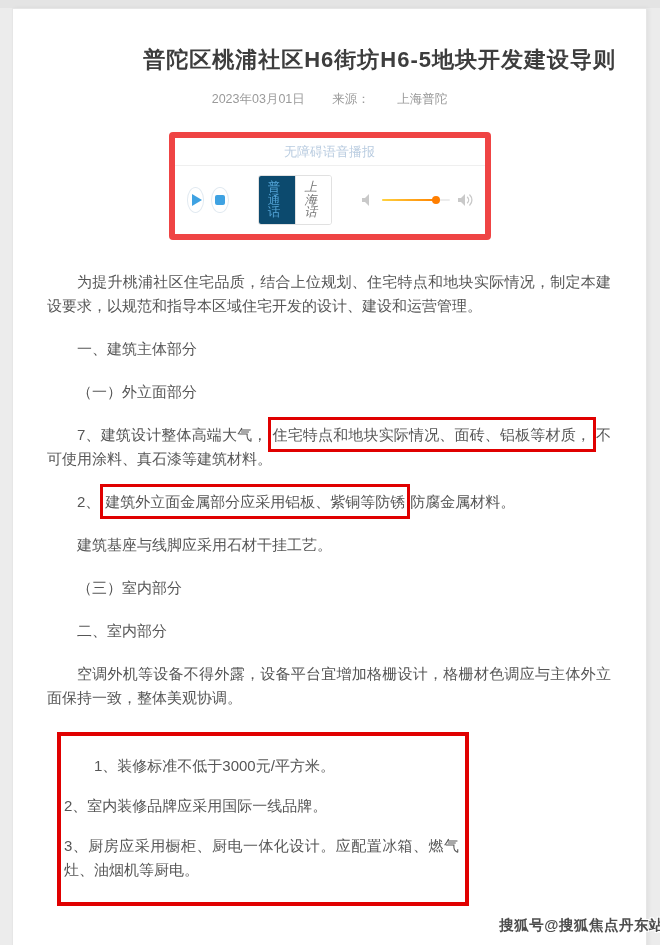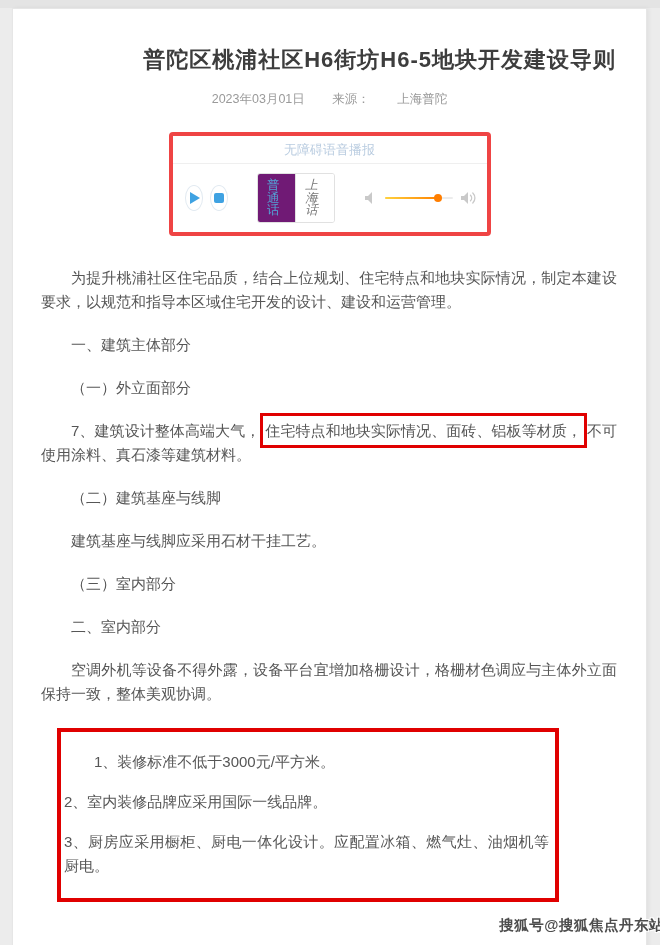--- a/index.html
+++ b/index.html
@@ -24,21 +24,21 @@
     color: #3d3d3d; letter-spacing: 1px;
   }
   .meta-line {
     margin-top: 16px; text-align: center;
     font-size: 12.5px; color: #9a9a9a;
   }
   .meta-line span { margin: 0 12px; }
   
   .player {
     width: 322px; margin: 24px auto 16px;
-    border: 4px solid #ef4444; border-radius: 4px;
+    border: 6px solid #ef4444; border-radius: 4px;
     background: #fff;
   }
   .player-header {
     text-align: center; padding: 5px 0 4px;
     font-size: 13px; color: #b9cce0;
     border-bottom: 1px solid #efefef;
   }
   .player-controls {
     display: flex; align-items: center;
     padding: 9px 10px 9px 12px;
@@ -54,21 +54,21 @@
     border-top: 6px solid transparent; border-bottom: 6px solid transparent;
     border-left: 10px solid #3fa2e2;
   }
   .sq { width: 10px; height: 10px; background: #3fa2e2; border-radius: 2px; }
   .lang-pill {
     display: flex; margin-left: 22px;
     border: 1px solid #e1e1e1; border-radius: 3px; overflow: hidden;
     font-size: 12.5px; line-height: 1;
   }
   .lang-opt { padding: 5px 9px; cursor: pointer; }
-  .lang-opt.active { color: #53a3d6; background: #701a75; }
+  .lang-opt.active { color: #53a3d6; background: #0c4a6e; }
   .lang-opt.idle { color: #777; background: #fff; border-left: 1px solid #e1e1e1; font-style: italic; }
   .vol-wrap { display: flex; align-items: center; margin-left: 30px; }
   .vol-icon { color: #c9c9c9; display: flex; }
   .vol-track {
     position: relative; width: 68px; height: 2px;
     background: #ececec; border-radius: 2px; margin: 0 8px;
     cursor: pointer;
   }
   .vol-fill {
     position: absolute; left: 0; top: 0; height: 2px;
@@ -79,30 +79,30 @@
     position: absolute; top: -3px; width: 8px; height: 8px;
     border-radius: 50%; background: #ff7e00;
     transform: translateX(-4px);
   }
   
   .article {
     margin: 30px 25px 0 24px;
     font-size: 15px; color: #565656;
     line-height: 24px; text-align: justify;
   }
-  .para { margin: 19px 4px; }
+  .para { margin: 19px 10px; }
   .para.indent { text-indent: 2em; }
   .hl-inline {
     border: 3px solid #e00000;
     padding: 6px 2px;
   }
   .red-box {
     border: 4px solid #e00000;
     margin: 22px 0 22px 20px;
-    width: 502px;
+    width: 412px;
     padding: 2px 6px 4px 3px;
   }
   .red-box .para { margin: 16px 0; }
   
   .watermark {
     position: absolute; right: -4px; bottom: 10px;
     font-size: 14.5px; font-weight: bold; color: #4d4d4d;
     letter-spacing: 0.5px;
     text-shadow: 1px 1px 0 #fff, -1px -1px 0 #fff, 1px -1px 0 #fff, -1px 1px 0 #fff;
     white-space: nowrap;
@@ -154,21 +154,21 @@
         </span>
       </div>
     </div>
   </div>
 
   <div class="article">
       <p class="para indent"><span>为提升桃浦社区住宅品质，结合上位规划、住宅特点和地块实际情况，制定本建设要求，以规范和指导本区域住宅开发的设计、建设和运营管理。</span></p>
       <p class="para indent"><span>一、建筑主体部分</span></p>
       <p class="para indent"><span>（一）外立面部分</span></p>
       <p class="para indent"><span>7、建筑设计整体高端大气，</span><span class="hl-inline">住宅特点和地块实际情况、面砖、铝板等材质，</span><span>不可使用涂料、真石漆等建筑材料。</span></p>
-      <p class="para indent"><span>（二）建筑基座与线脚</span></p>
+      <p class="para indent"><span>2、</span><span class="hl-inline">建筑外立面金属部分应采用铝板、紫铜等防锈</span><span>防腐金属材料。</span></p>
       <p class="para indent"><span>建筑基座与线脚应采用石材干挂工艺。</span></p>
       <p class="para indent"><span>（三）室内部分</span></p>
       <p class="para indent"><span>二、室内部分</span></p>
       <p class="para indent"><span>空调外机等设备不得外露，设备平台宜增加格栅设计，格栅材色调应与主体外立面保持一致，整体美观协调。</span></p>
       <div class="red-box">
         <p class="para indent">1、装修标准不低于3000元/平方米。</p>
         <p class="para">2、室内装修品牌应采用国际一线品牌。</p>
         <p class="para">3、厨房应采用橱柜、厨电一体化设计。应配置冰箱、燃气灶、油烟机等厨电。</p>
       </div>
     </div>

